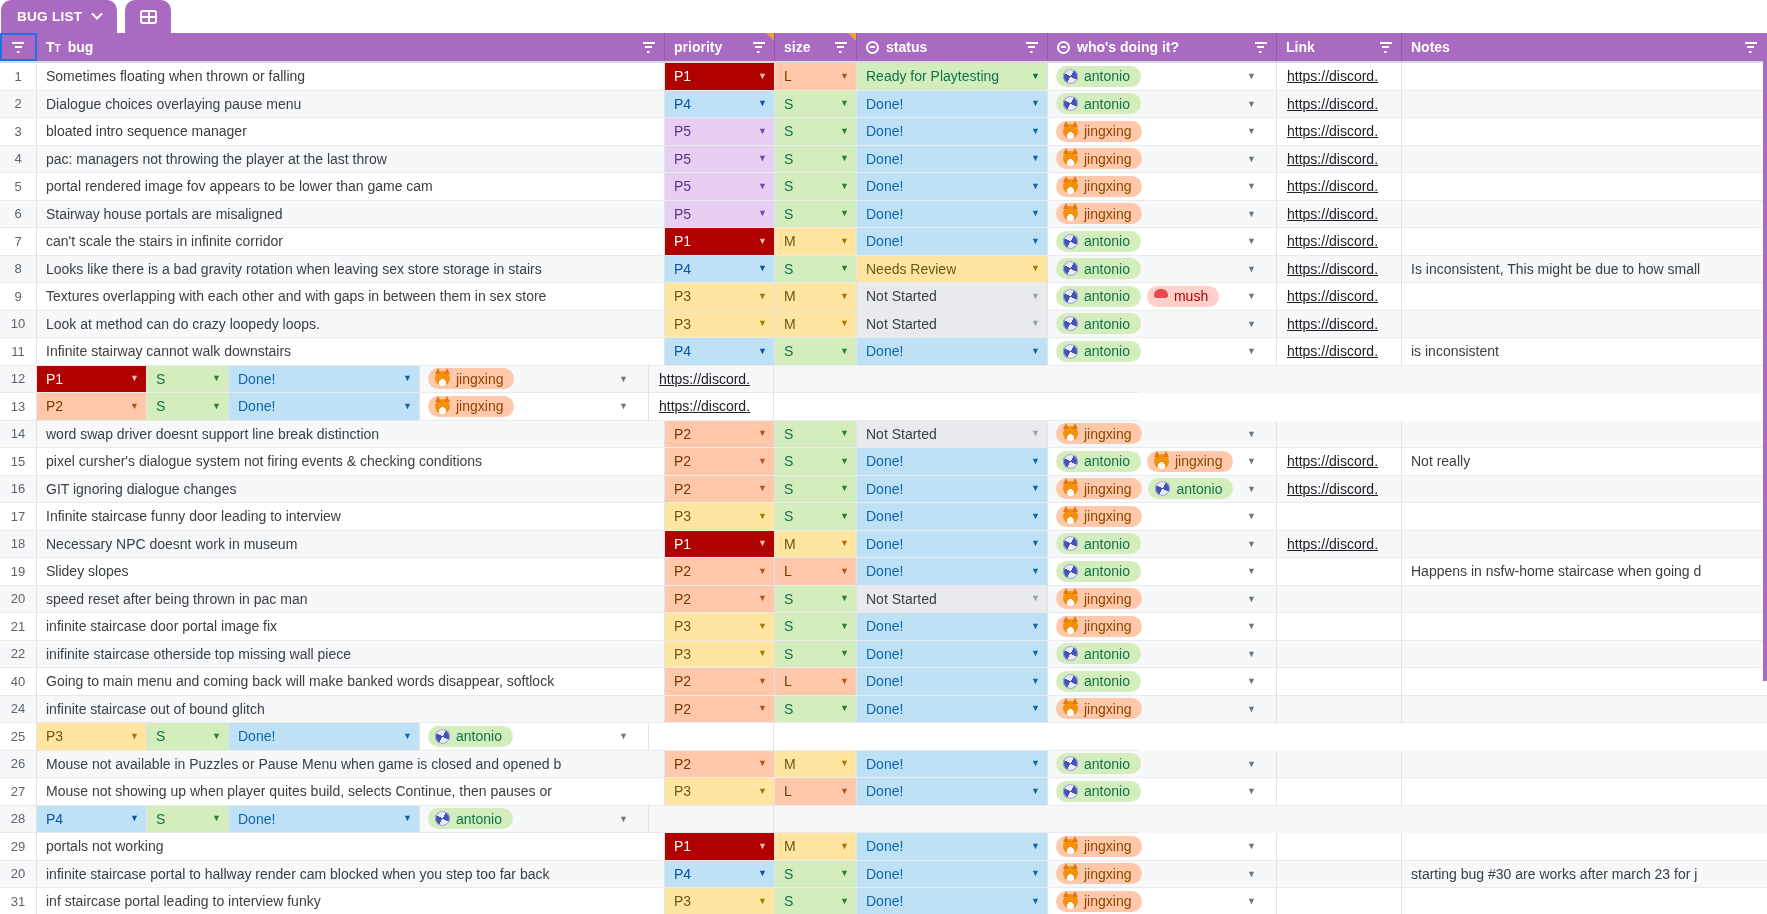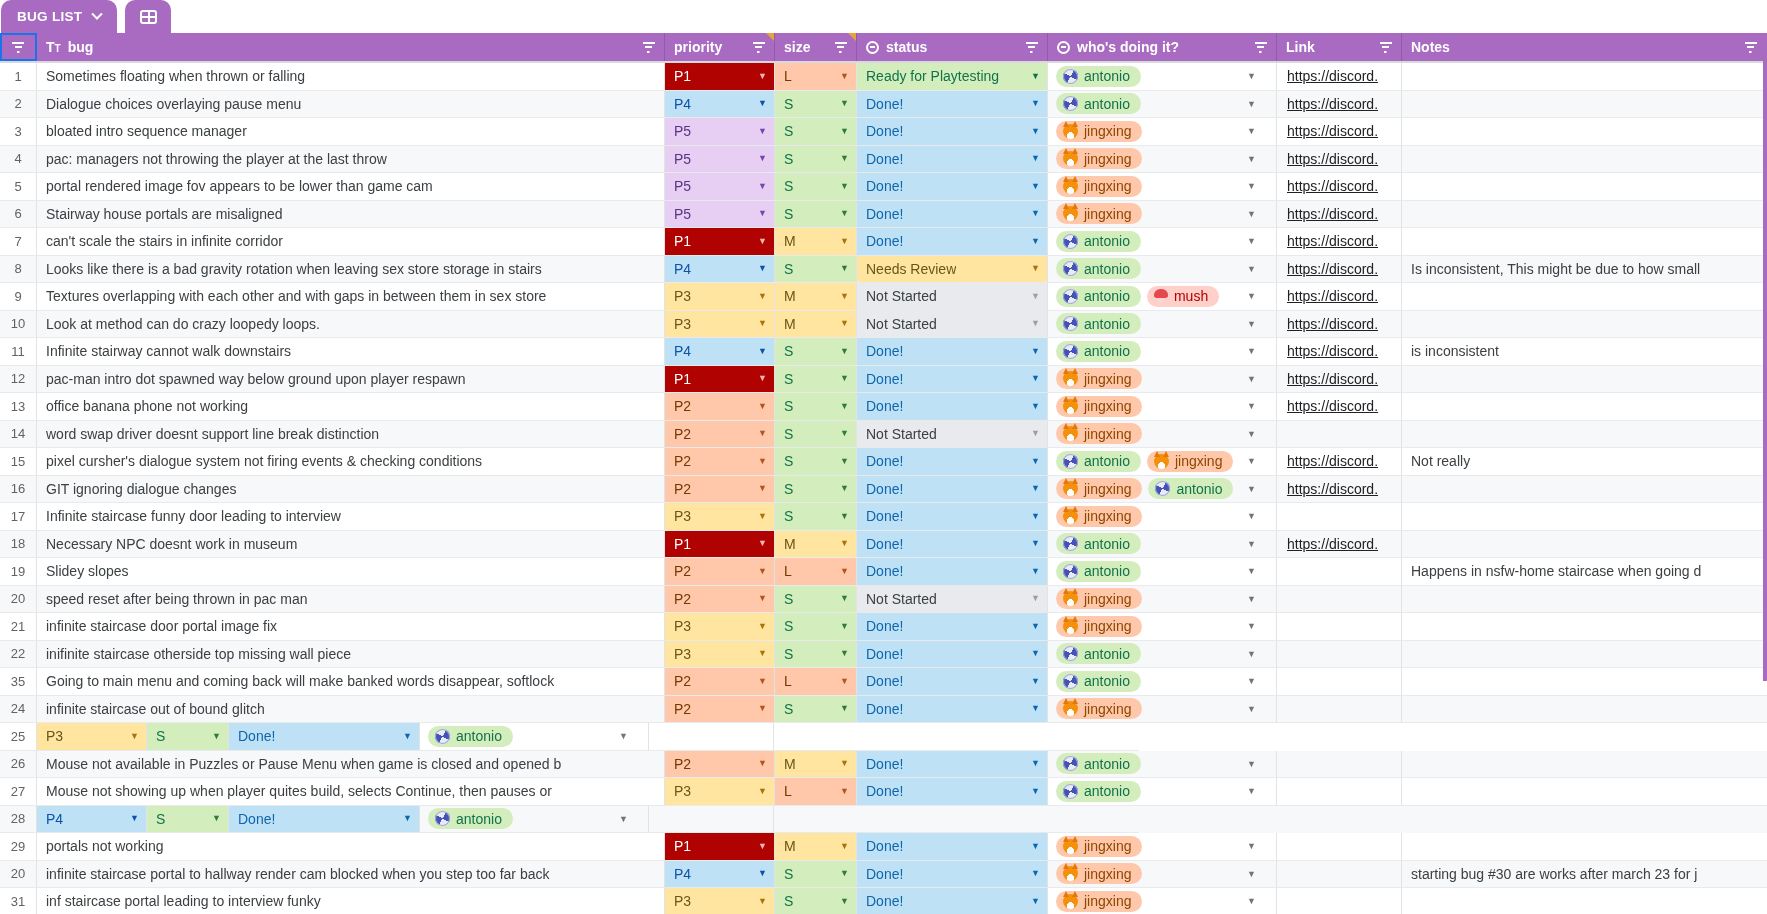--- a/index.html
+++ b/index.html
@@ -481,21 +481,20 @@
           </span>
           <span class="who-arrow">▼</span>
         </div>
         <div class="cell c-link">
           <a href="#">https://discord.</a>
         </div>
         <div class="cell c-notes">is inconsistent</div>
       </div>
       <div class="row">
         <div class="cell c-num">12</div>
-        <div class="cell c-bug">pac-man intro dot spawned way below ground upon player respawn</div>
         <div class="cell chip c-priority" style="background: rgb(177, 2, 2); color: rgb(255, 255, 255);">
           <span class="chip-label">P1</span>
           <span class="dd-arrow" style="color: rgb(240, 184, 180);">▼</span>
         </div>
         <div class="cell chip c-size" style="background: rgb(212, 237, 188); color: rgb(17, 115, 75);">
           <span class="chip-label">S</span>
           <span class="dd-arrow" style="color: rgb(46, 125, 50);">▼</span>
         </div>
         <div class="cell chip c-status" style="background: rgb(191, 225, 246); color: rgb(14, 103, 172);">
           <span class="chip-label">Done!</span>
@@ -510,21 +509,20 @@
           </span>
           <span class="who-arrow">▼</span>
         </div>
         <div class="cell c-link">
           <a href="#">https://discord.</a>
         </div>
         <div class="cell c-notes"></div>
       </div>
       <div class="row">
         <div class="cell c-num">13</div>
-        <div class="cell c-bug">office banana phone not working</div>
         <div class="cell chip c-priority" style="background: rgb(255, 200, 170); color: rgb(117, 56, 0);">
           <span class="chip-label">P2</span>
           <span class="dd-arrow" style="color: rgb(179, 84, 30);">▼</span>
         </div>
         <div class="cell chip c-size" style="background: rgb(212, 237, 188); color: rgb(17, 115, 75);">
           <span class="chip-label">S</span>
           <span class="dd-arrow" style="color: rgb(46, 125, 50);">▼</span>
         </div>
         <div class="cell chip c-status" style="background: rgb(191, 225, 246); color: rgb(14, 103, 172);">
           <span class="chip-label">Done!</span>
@@ -795,21 +793,21 @@
               <span class="soccer-ball-icon"></span>
               <span class="pill-label">antonio</span>
             </span>
           </span>
           <span class="who-arrow">▼</span>
         </div>
         <div class="cell c-link"></div>
         <div class="cell c-notes"></div>
       </div>
       <div class="row">
-        <div class="cell c-num">35</div>
+        <div class="cell c-num">40</div>
         <div class="cell c-bug">Going to main menu and coming back will make banked words disappear, softlock</div>
         <div class="cell chip c-priority" style="background: rgb(255, 200, 170); color: rgb(117, 56, 0);">
           <span class="chip-label">P2</span>
           <span class="dd-arrow" style="color: rgb(179, 84, 30);">▼</span>
         </div>
         <div class="cell chip c-size" style="background: rgb(255, 200, 170); color: rgb(117, 56, 0);">
           <span class="chip-label">L</span>
           <span class="dd-arrow" style="color: rgb(179, 84, 30);">▼</span>
         </div>
         <div class="cell chip c-status" style="background: rgb(191, 225, 246); color: rgb(14, 103, 172);">

